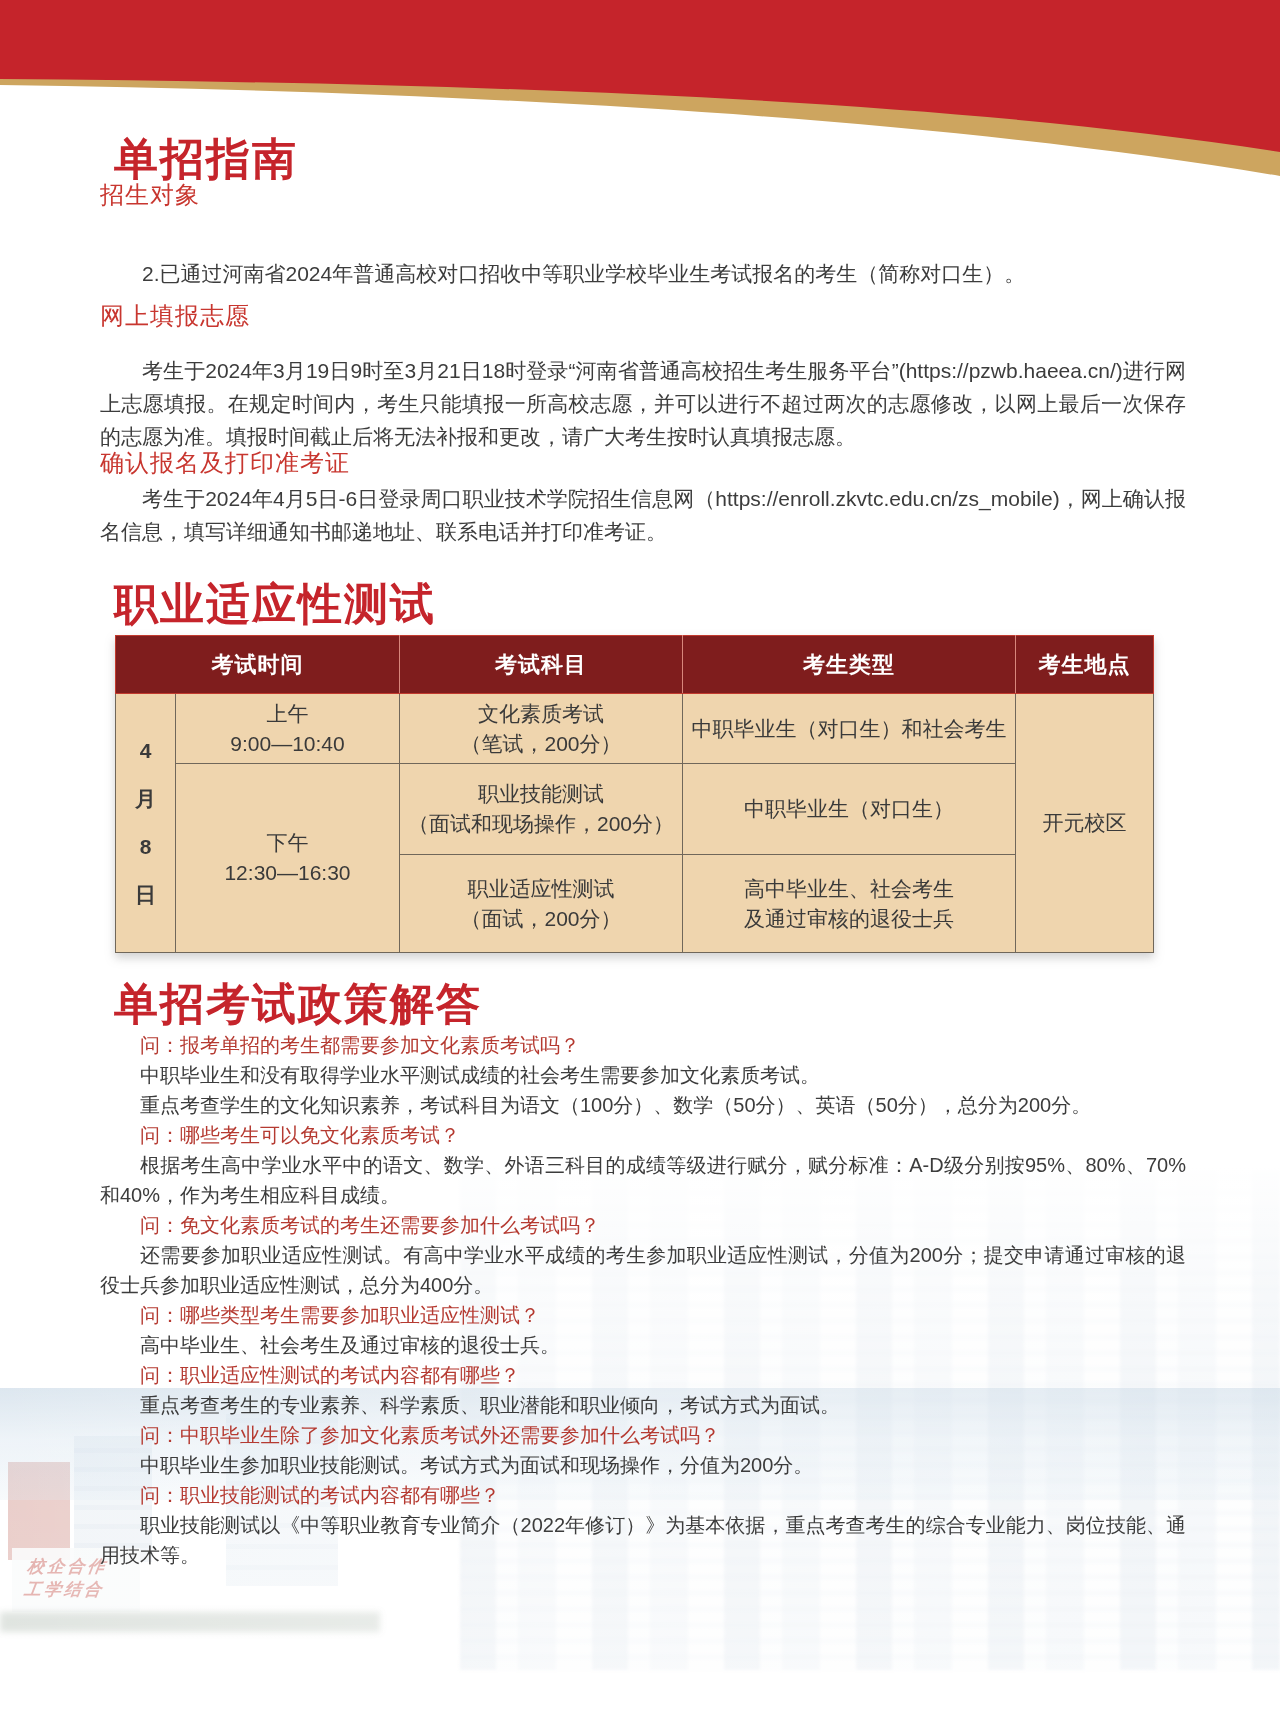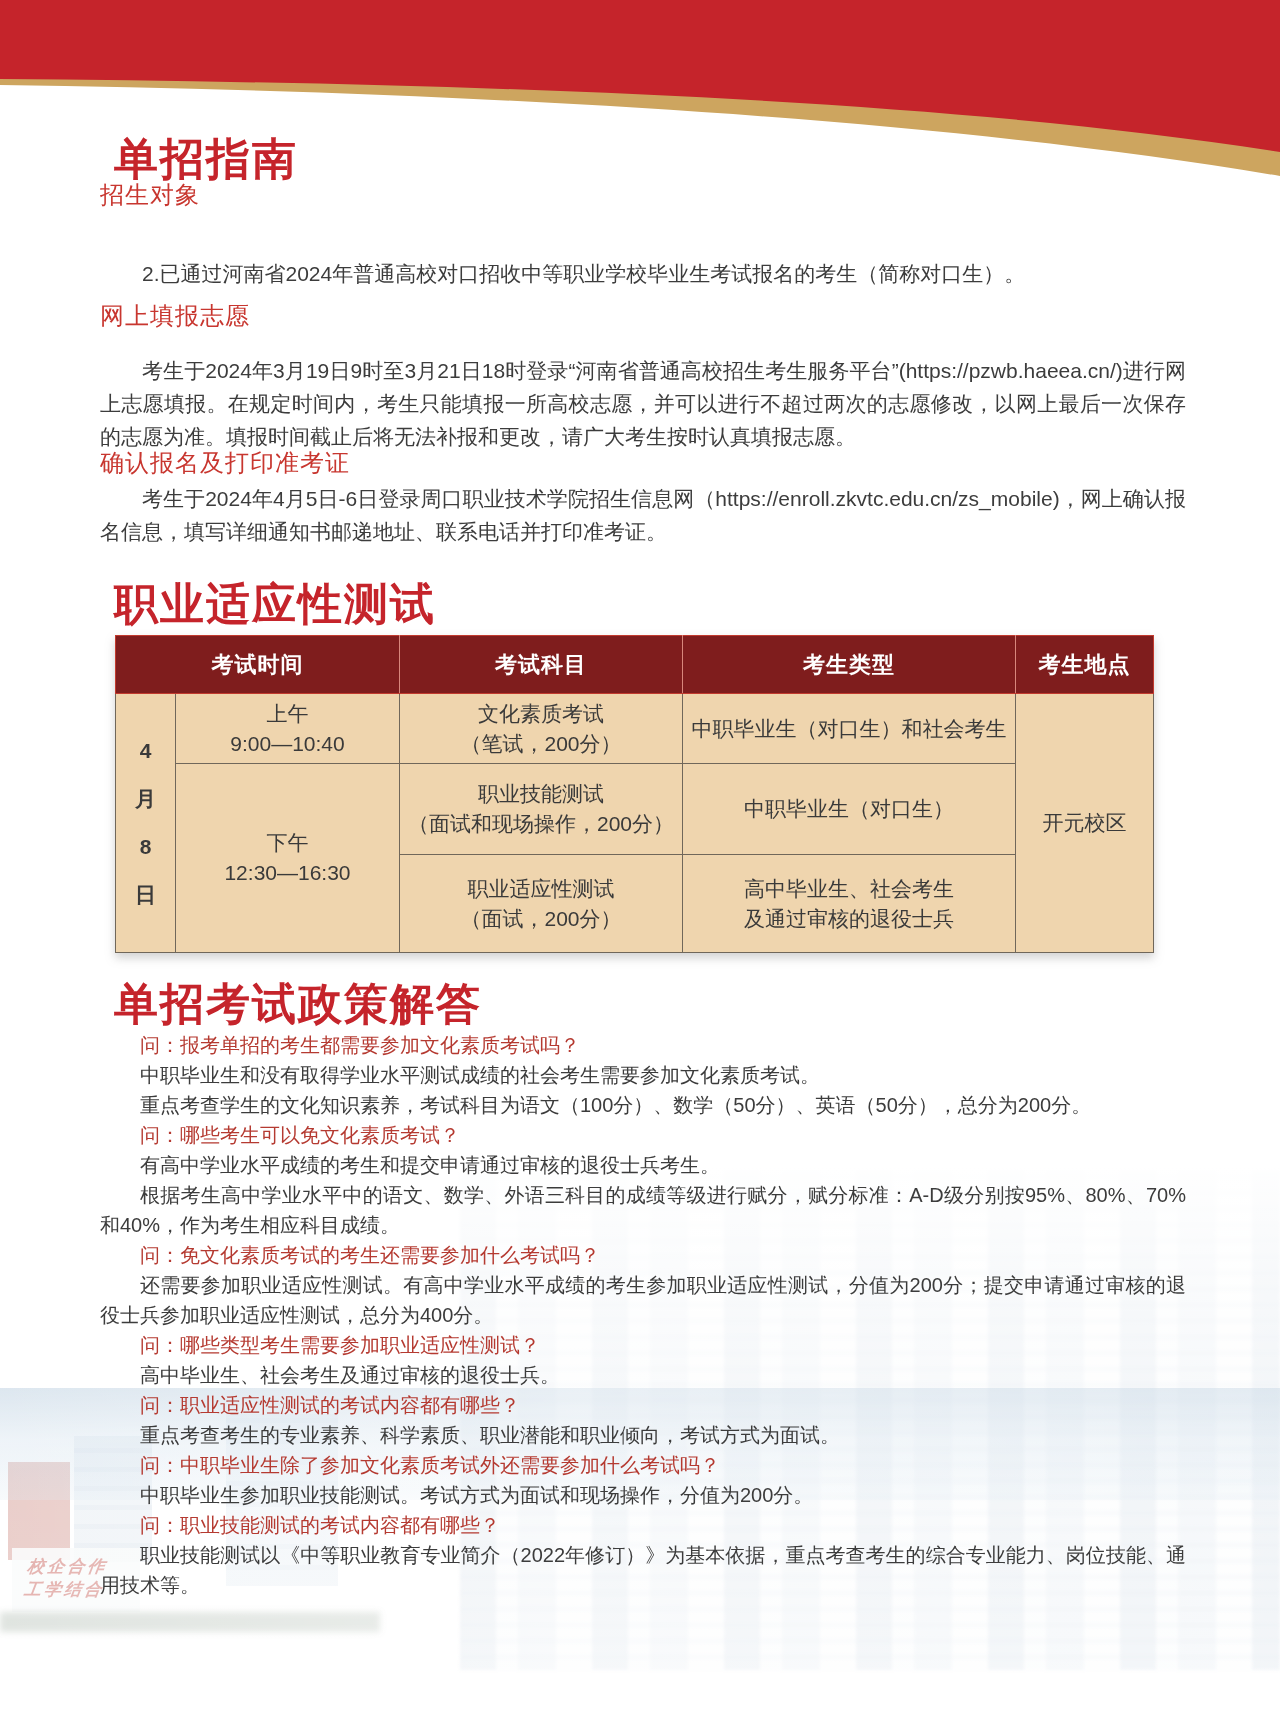--- a/index.html
+++ b/index.html
@@ -148,21 +148,20 @@
   </tbody>
     </table>
 
   <h1 class="h1" style="top:965px;">单招考试政策解答</h1>
 
   <div class="qa">
     <p class="q">问：报考单招的考生都需要参加文化素质考试吗？</p>
     <p class="a">中职毕业生和没有取得学业水平测试成绩的社会考生需要参加文化素质考试。</p>
     <p class="a">重点考查学生的文化知识素养，考试科目为语文（100分）、数学（50分）、英语（50分），总分为200分。</p>
     <p class="q">问：哪些考生可以免文化素质考试？</p>
-    <p class="a">有高中学业水平成绩的考生和提交申请通过审核的退役士兵考生。</p>
     <p class="a">根据考生高中学业水平中的语文、数学、外语三科目的成绩等级进行赋分，赋分标准：A-D级分别按95%、80%、70%和40%，作为考生相应科目成绩。</p>
     <p class="q">问：免文化素质考试的考生还需要参加什么考试吗？</p>
     <p class="a">还需要参加职业适应性测试。有高中学业水平成绩的考生参加职业适应性测试，分值为200分；提交申请通过审核的退役士兵参加职业适应性测试，总分为400分。</p>
     <p class="q">问：哪些类型考生需要参加职业适应性测试？</p>
     <p class="a">高中毕业生、社会考生及通过审核的退役士兵。</p>
     <p class="q">问：职业适应性测试的考试内容都有哪些？</p>
     <p class="a">重点考查考生的专业素养、科学素质、职业潜能和职业倾向，考试方式为面试。</p>
     <p class="q">问：中职毕业生除了参加文化素质考试外还需要参加什么考试吗？</p>
     <p class="a">中职毕业生参加职业技能测试。考试方式为面试和现场操作，分值为200分。</p>
     <p class="q">问：职业技能测试的考试内容都有哪些？</p>

